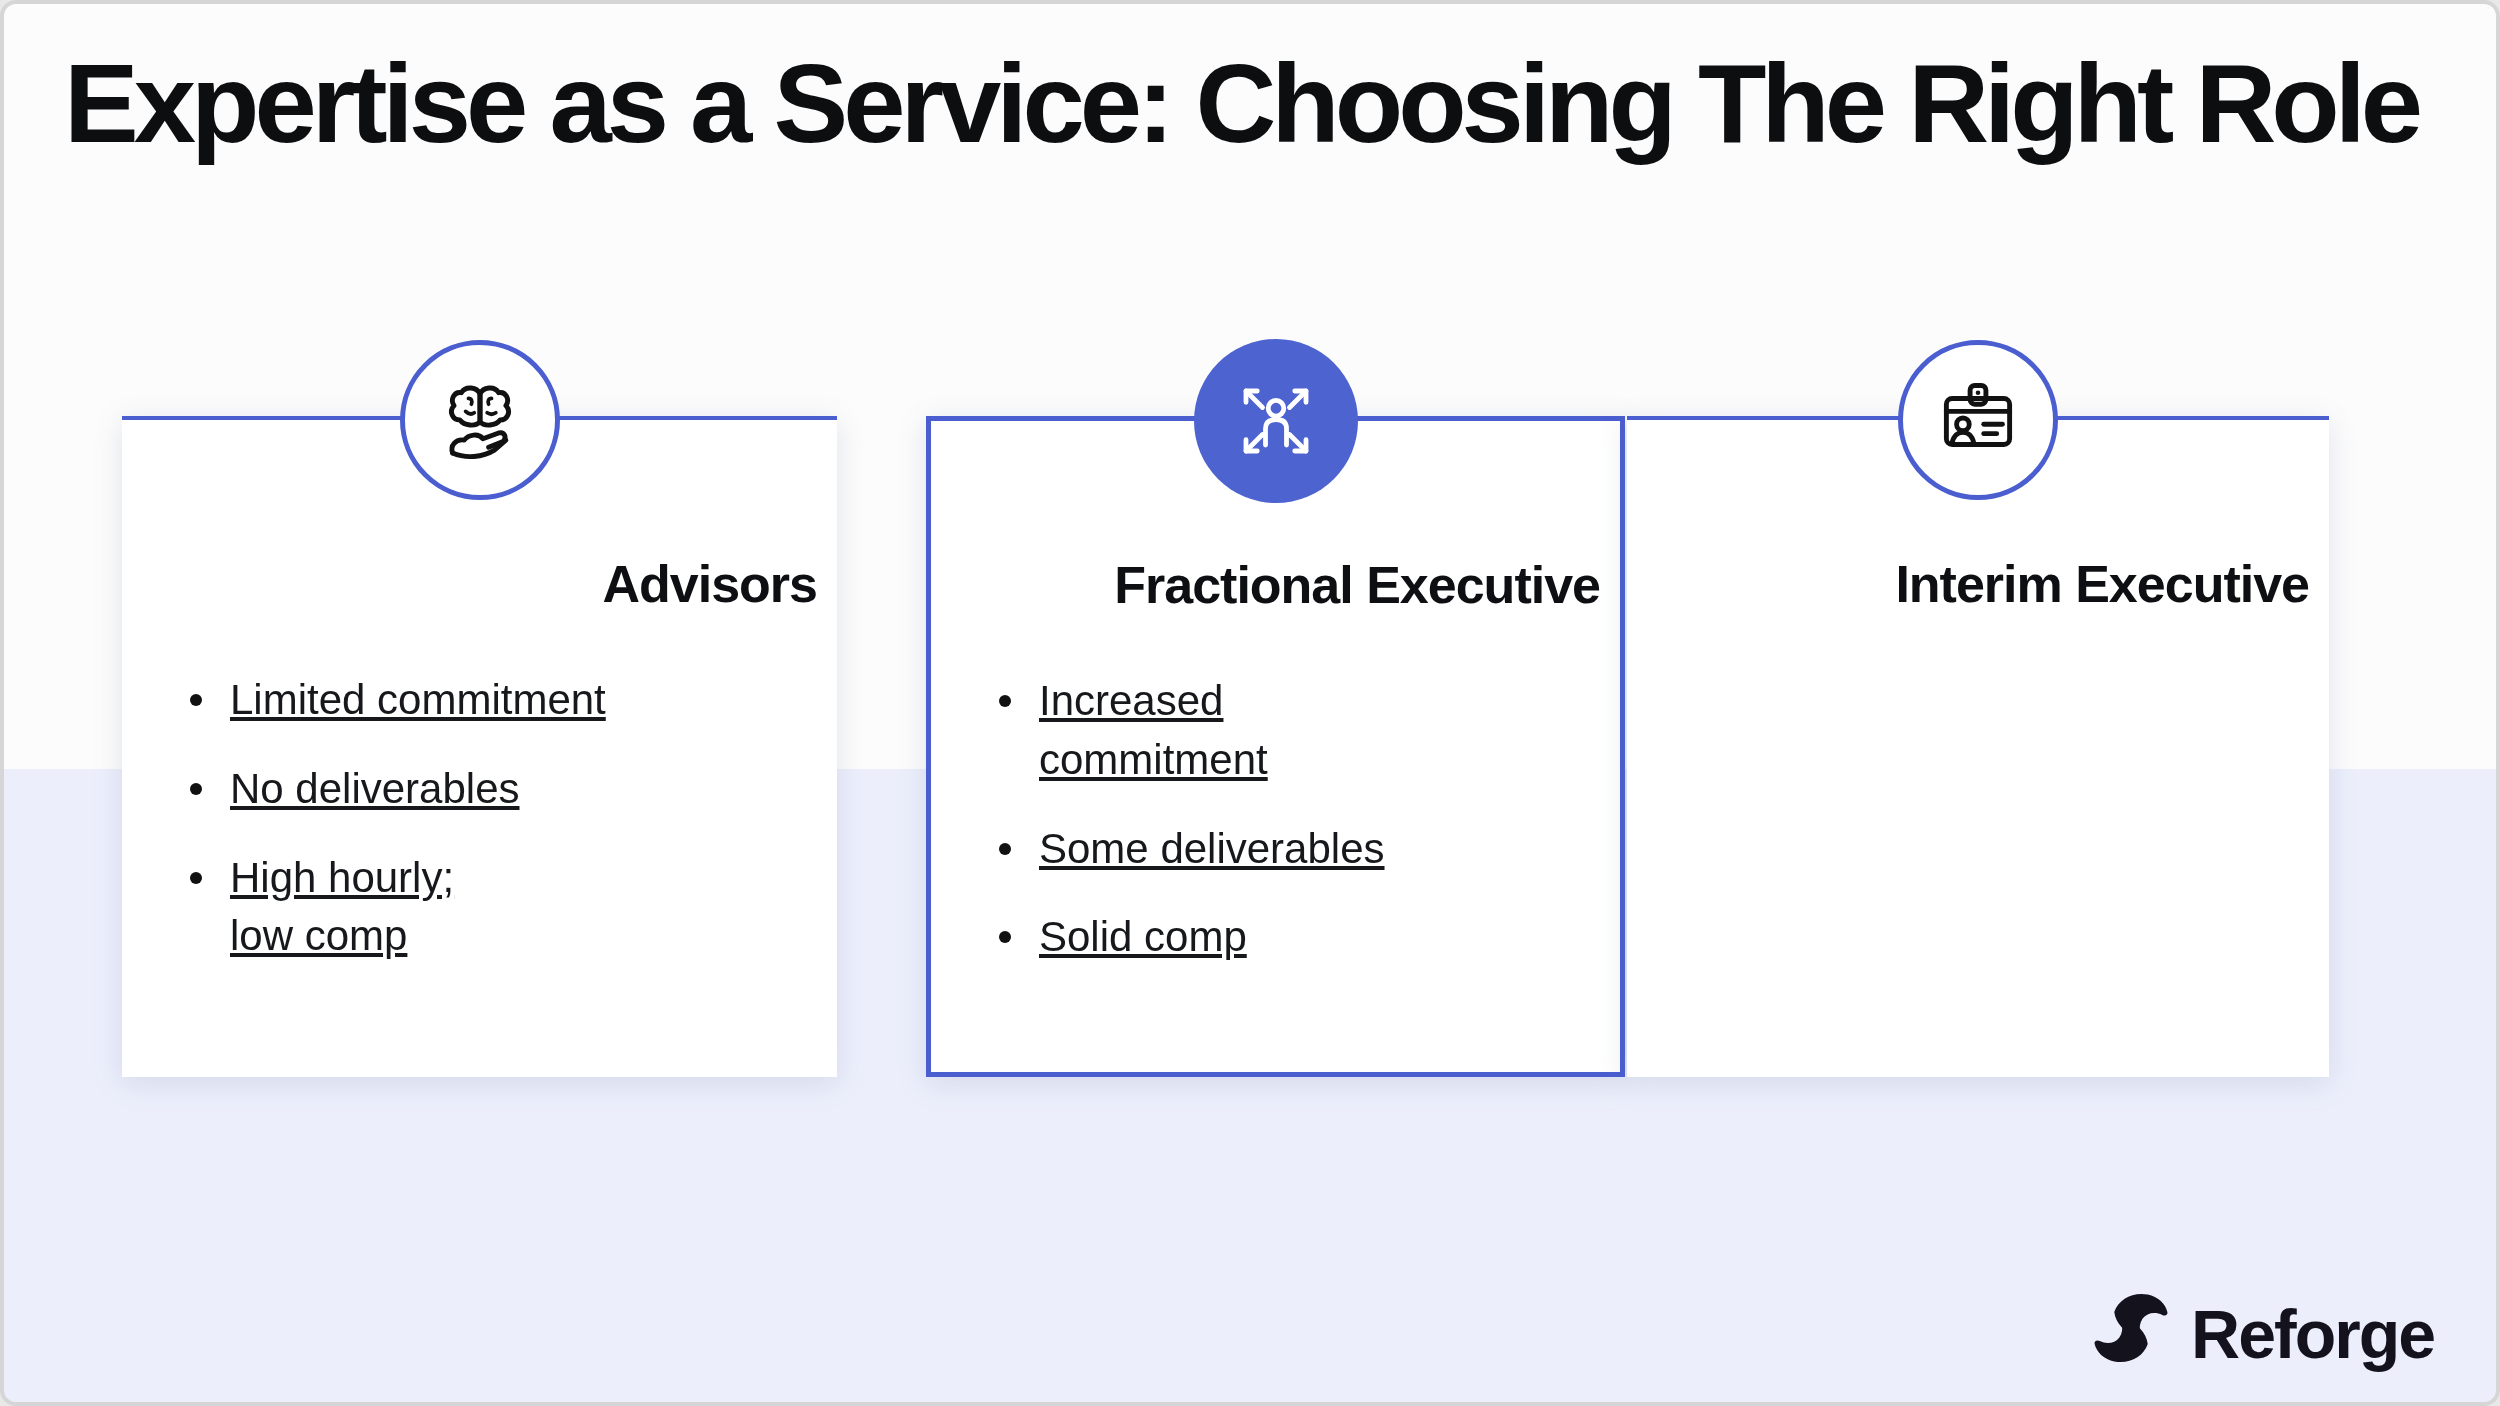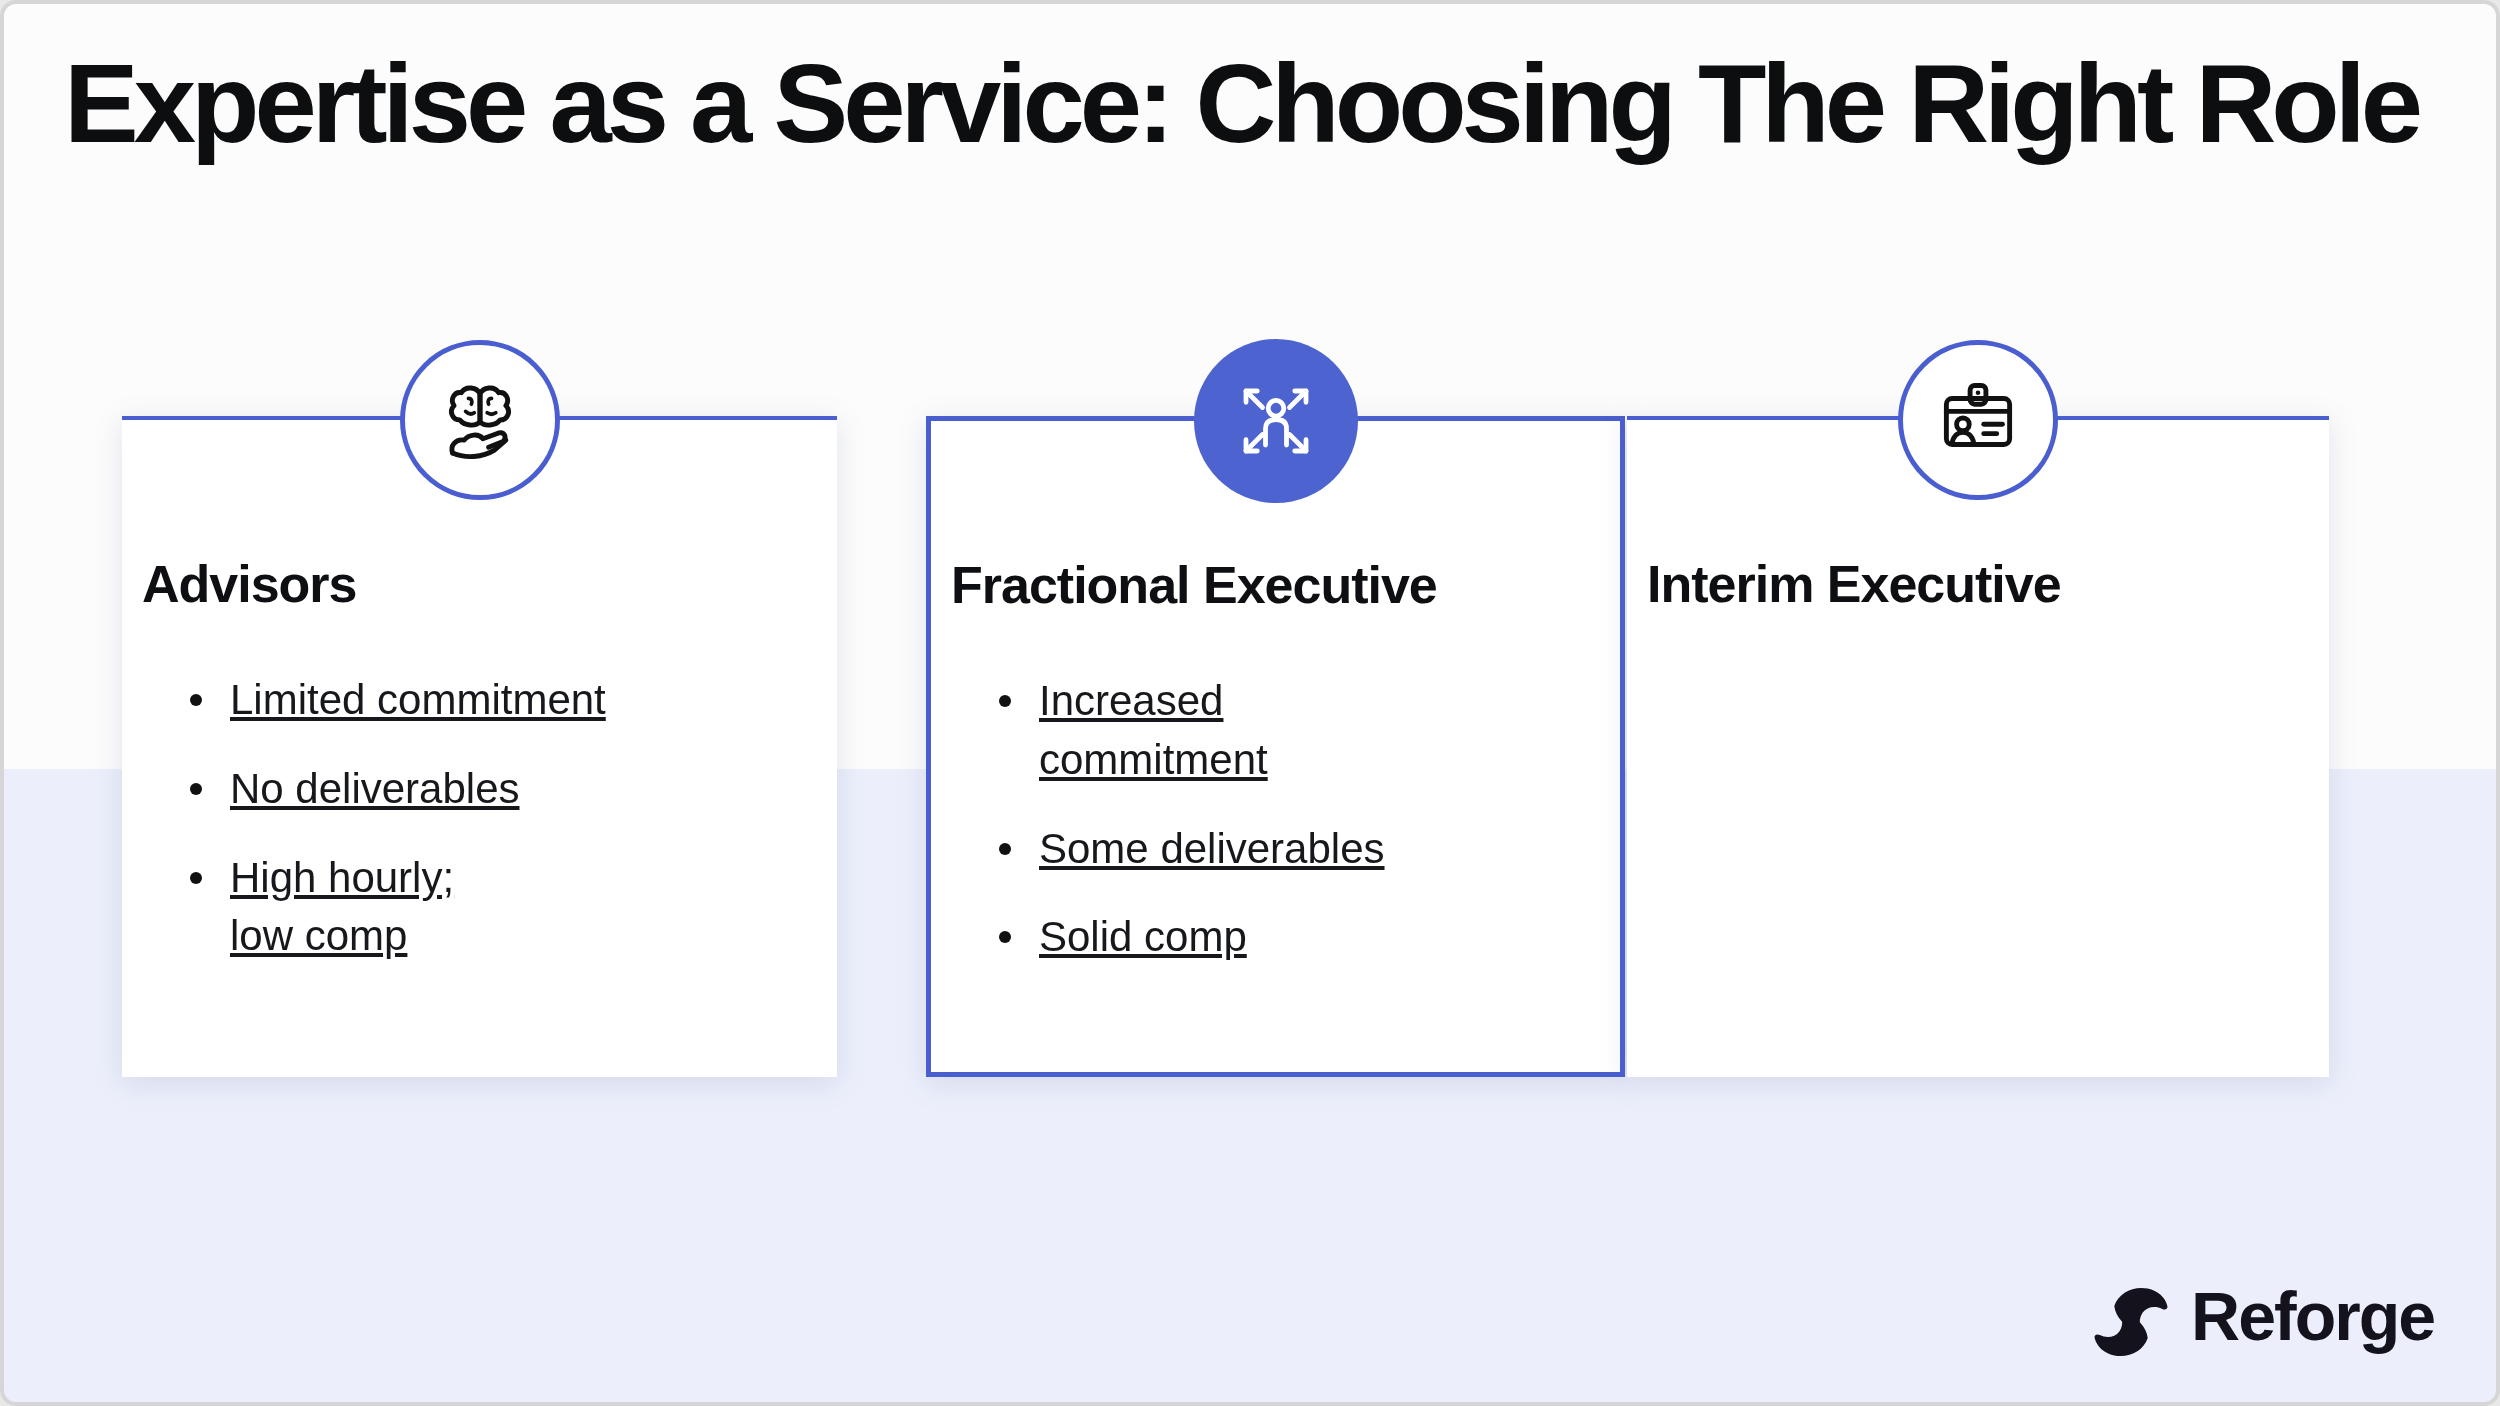--- a/index.html
+++ b/index.html
@@ -26,39 +26,39 @@
   .card.c3{left:1623px;width:702px;}
   .icon-circle{
     position:absolute;left:50%;top:0;transform:translate(-50%,-50%);
     width:160px;height:160px;border-radius:50%;
     background:#ffffff;border:5px solid #4a5ed0;
     display:flex;align-items:center;justify-content:center;
   }
   .icon-circle.filled{background:#4d63d0;border:none;width:164px;height:164px;}
   .icon-circle svg{display:block;}
   .card-title{
-    margin:132px 20px 0;text-align:left;
+    margin:132px 20px 0;text-align:right;
     font-size:52px;line-height:1.25;font-weight:700;
     letter-spacing:-1px;color:#0e0f12;
   }
   .bullets{
     list-style:none;margin:54px 40px 0 64px;padding:0;
   }
   .bullet{
     position:relative;padding-left:44px;margin-bottom:30px;
     font-size:42px;line-height:1.4;color:#16181c;text-decoration:underline;
   }
   .bullet-text{white-space:pre-line;}
   .dot{
     position:absolute;left:4px;top:23px;width:12px;height:12px;
     border-radius:50%;background:#111;
   }
   .brand{
     position:absolute;top:1278px;right:62px;height:86px;
-    display:flex;align-items:flex-start;gap:20px;
+    display:flex;align-items:flex-end;gap:20px;
   }
   .brand-mark svg{display:block;}
   .brand-name{
     font-size:68px;font-weight:700;letter-spacing:-2px;color:#14121d;
     line-height:1;
   }
 </style>
 </head>
 <body>
 

